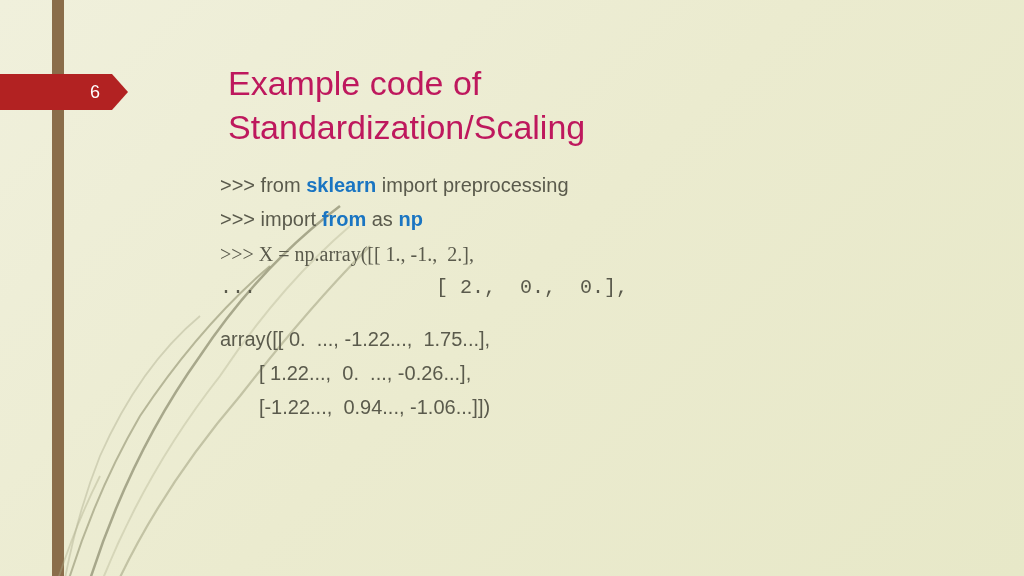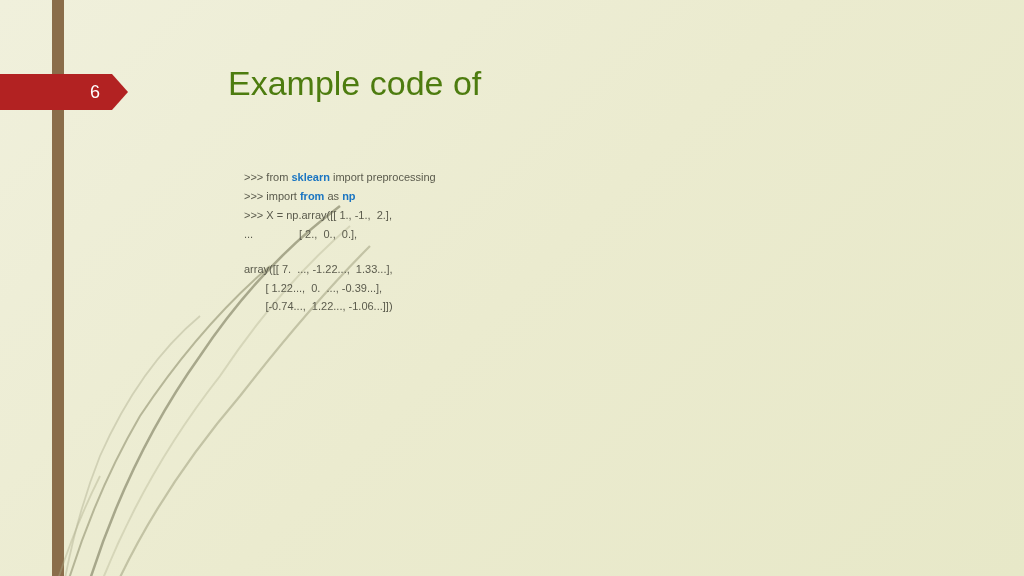--- a/index.html
+++ b/index.html
@@ -41,28 +41,28 @@
       width: 480px;
       height: 560px;
       pointer-events: none;
     }
     .title {
       position: absolute;
       left: 228px;
       top: 62px;
       font-size: 34px;
       font-weight: 400;
-      color: #4d7c0f;
+      color: #be185d;
       line-height: 1.28;
     }
     .content {
       position: absolute;
-      left: 244px;
+      left: 220px;
       top: 168px;
-      font-size: 11px;
+      font-size: 20px;
       color: #5a5a4c;
       line-height: 1.72;
       font-family: 'Century Gothic', 'Segoe UI', sans-serif;
     }
     .kw { color: #1a75c2; font-weight: bold; }
     .spacer { height: 16px; }
   </style>
 </head>
 <body>
 
@@ -76,24 +76,25 @@
   <path d="M 100 560 Q 140 360 240 220 Q 300 130 380 70" stroke="#7a7a5c" stroke-width="2.5" fill="none" opacity="0.6"></path>
   <path d="M 105 560 Q 150 380 260 240 Q 320 150 390 90" stroke="#c0c0a0" stroke-width="2" fill="none" opacity="0.5"></path>
   <path d="M 80 560 Q 110 400 180 280 Q 240 190 310 130" stroke="#888866" stroke-width="2" fill="none" opacity="0.55"></path>
   <path d="M 90 560 Q 100 420 140 320 Q 180 230 240 180" stroke="#b0b090" stroke-width="1.8" fill="none" opacity="0.45"></path>
   <path d="M 115 560 Q 160 400 280 260 Q 350 170 410 110" stroke="#9a9a78" stroke-width="2.2" fill="none" opacity="0.5"></path>
   <path d="M 70 560 Q 90 440 140 340" stroke="#aaaa88" stroke-width="1.8" fill="none" opacity="0.4"></path>
 </svg>
 
 <div class="title">
   <span>Example code of</span><br>
+  <span>Standardization/Scaling</span>
 </div>
 
 <div class="content">
   <div><span>&gt;&gt;&gt; from </span><span class="kw">sklearn</span><span> import preprocessing</span></div>
   <div><span>&gt;&gt;&gt; import </span><span class="kw">from</span><span> as </span><span class="kw">np</span></div>
-  <div style="white-space: pre;">&gt;&gt;&gt; X = np.array([[ 1., -1.,  2.],</div>
-  <div style="white-space: pre;">...               [ 2.,  0.,  0.],</div>
+  <div style="white-space: pre; font-family: Liberation Serif, serif;">&gt;&gt;&gt; X = np.array([[ 1., -1.,  2.],</div>
+  <div style="white-space: pre; font-family: Liberation Mono, monospace;">...               [ 2.,  0.,  0.],</div>
   <div class="spacer"></div>
-  <div style="white-space: pre;">array([[ 7.  ..., -1.22...,  1.33...],</div>
-  <div style="white-space: pre;">       [ 1.22...,  0.  ..., -0.39...],</div>
-  <div style="white-space: pre;">       [-0.74...,  1.22..., -1.06...]])</div>
+  <div style="white-space: pre;">array([[ 0.  ..., -1.22...,  1.75...],</div>
+  <div style="white-space: pre;">       [ 1.22...,  0.  ..., -0.26...],</div>
+  <div style="white-space: pre;">       [-1.22...,  0.94..., -1.06...]])</div>
 </div>
 
 </body></html>

